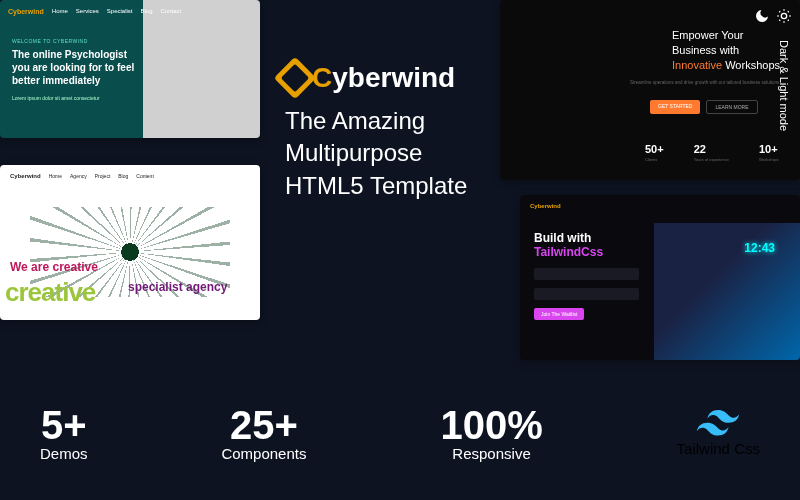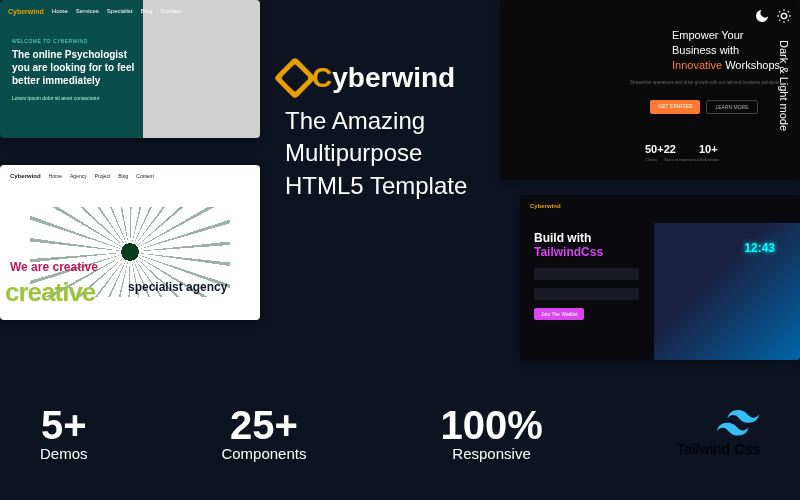--- a/index.html
+++ b/index.html
@@ -10,31 +10,31 @@
 .demo1-nav span:first-child{color:#e8a000;font-weight:bold;font-size:7px}
 .demo1-welcome{position:absolute;top:38px;left:12px;color:#5de0c8;font-size:5px;letter-spacing:0.5px}
 .demo1-headline{position:absolute;top:48px;left:12px;color:#fff;font-size:10px;font-weight:bold;line-height:1.3;width:130px}
 .demo1-sub{position:absolute;top:95px;left:12px;color:#afc;font-size:5px}
 .demo2{top:0;right:0;width:300px;height:180px;background:#0a0a0a}
 .demo2-headline{position:absolute;top:28px;right:20px;color:#fff;font-size:11px;font-weight:normal;text-align:left;line-height:1.35}
 .demo2-sub{position:absolute;top:80px;right:20px;color:#666;font-size:4.5px;width:150px}
 .demo2-btns{position:absolute;top:100px;left:150px;display:flex;gap:6px}
 .demo2-btn1{background:#ff7a2e;color:#fff;font-size:5px;padding:3px 8px;border-radius:2px}
 .demo2-btn2{border:1px solid #444;color:#aaa;font-size:5px;padding:3px 8px;border-radius:2px}
-.demo2-stats{position:absolute;bottom:18px;left:145px;display:flex;}
+.demo2-stats{position:absolute;bottom:18px;left:145px;display:flex;gap:30px}
 .demo2-stat{color:#fff;font-size:11px;font-weight:bold}
 .demo2-stat small{display:block;color:#666;font-size:4px;font-weight:normal;margin-top:2px}
 .demo3{top:165px;left:0;width:260px;height:155px;background:#fff}
 .demo3-nav{position:absolute;top:8px;left:10px;font-size:5px;color:#222;display:flex;gap:8px}
 .demo3-nav span:first-child{font-weight:bold;font-size:6px}
 .demo3-burst{position:absolute;top:42px;left:30px;width:200px;height:90px;background:radial-gradient(circle,#0b3b1f 8%,transparent 8%);display:flex;align-items:center;justify-content:center}
 .demo3-burst::before{content:"";position:absolute;width:100%;height:100%;background:repeating-conic-gradient(#0b3b1f 0deg 2deg,transparent 2deg 12deg);opacity:0.4}
 .demo3-text1{position:absolute;top:95px;left:10px;font-size:12px;font-weight:bold;color:#be185d;z-index:2}
 .demo3-text2{position:absolute;top:112px;left:5px;font-size:26px;font-weight:900;color:#9bc63b;z-index:2;letter-spacing:-1px}
-.demo3-text3{position:absolute;top:115px;left:128px;font-size:12px;font-weight:bold;color:#0f172a;z-index:2}
+.demo3-text3{position:absolute;top:115px;left:128px;font-size:12px;font-weight:bold;color:#701a75;z-index:2}
 .demo4{top:195px;right:0;width:280px;height:165px;background:#0a0a0e}
 .demo4-nav{position:absolute;top:8px;left:10px;display:flex;gap:6px;align-items:center}
 .demo4-logo{color:#e8a000;font-size:6px;font-weight:bold}
 .demo4-content{position:absolute;top:28px;left:0;right:0;bottom:0;display:flex}
 .demo4-left{width:48%;padding:8px 0 0 14px}
 .demo4-title{color:#fff;font-size:12px;font-weight:bold;line-height:1.2}
 .demo4-title .pink{color:#d946ef}
 .demo4-input{background:#1a1a24;border-radius:2px;margin-top:8px;height:12px;width:105px}
 .demo4-cta{background:#d946ef;color:#fff;font-size:5px;padding:3px 7px;border-radius:2px;display:inline-block;margin-top:8px}
 .demo4-right{width:52%;background:linear-gradient(135deg,#1a2244 40%,#0066aa 100%);position:relative}
@@ -43,21 +43,21 @@
 .brand-icon{width:30px;height:30px;background:#e8a000;transform:rotate(45deg);border-radius:4px;position:relative}
 .brand-icon::after{content:"";position:absolute;inset:5px;background:#0d1321;border-radius:2px}
 .brand-text{font-size:28px;font-weight:bold}
 .brand-c{color:#e8a000}
 .brand-rest{color:#fff}
 .tagline{position:absolute;top:105px;left:285px;color:#fff;font-size:24px;line-height:1.35;font-weight:400}
 .stats-row{position:absolute;bottom:38px;left:40px;right:40px;display:flex;justify-content:space-between;align-items:center}
 .stat{text-align:center;color:#fff}
 .stat-num{font-size:40px;font-weight:bold;line-height:1}
 .stat-label{font-size:15px;}
-.tailwind-wrap{display:flex;flex-direction:column;align-items:flex-end;gap:4px}
+.tailwind-wrap{display:flex;flex-direction:column;align-items:center;gap:4px}
 .tailwind-icon{width:44px;height:26px}
 .dark-light{position:absolute;top:40px;right:10px;writing-mode:vertical-rl;color:#fff;font-size:11px;display:flex;align-items:center;gap:8px}
 .mode-icons{position:absolute;top:8px;right:8px;display:flex;gap:6px}
 .mode-icon{width:16px;height:16px;color:#fff}
 </style>
 </head>
 <body>
 
 <div class="demo-card demo1">
   <div class="demo1-nav">

